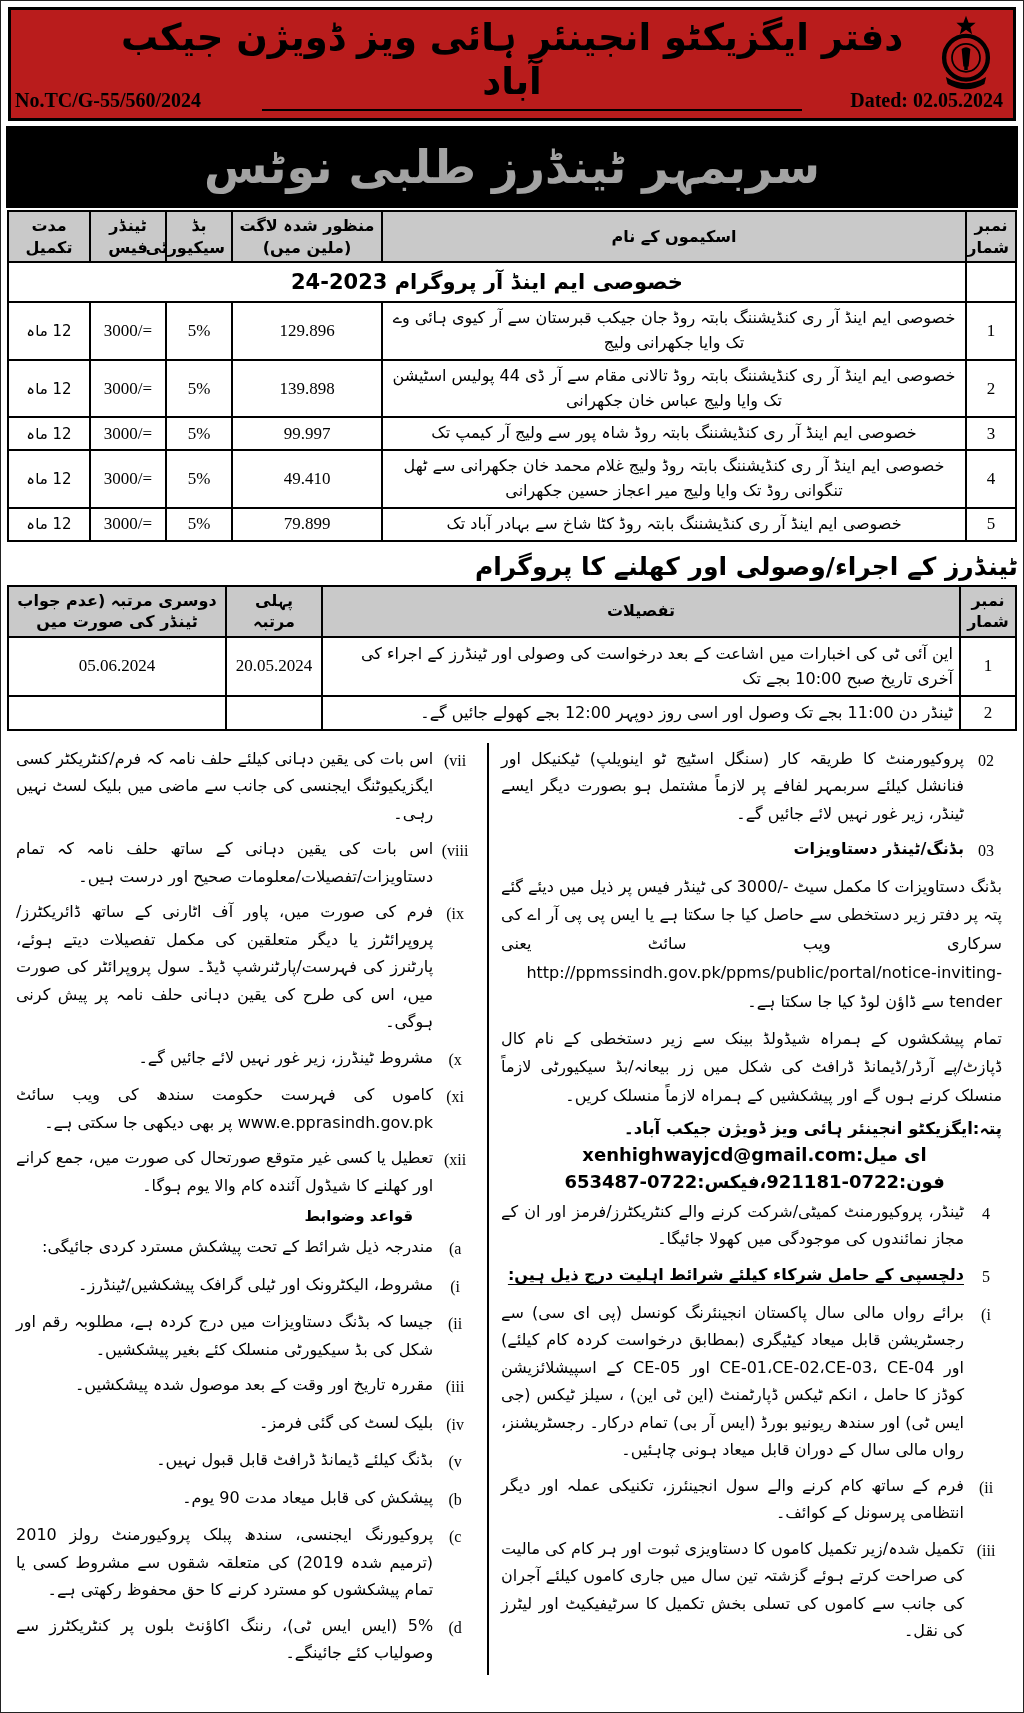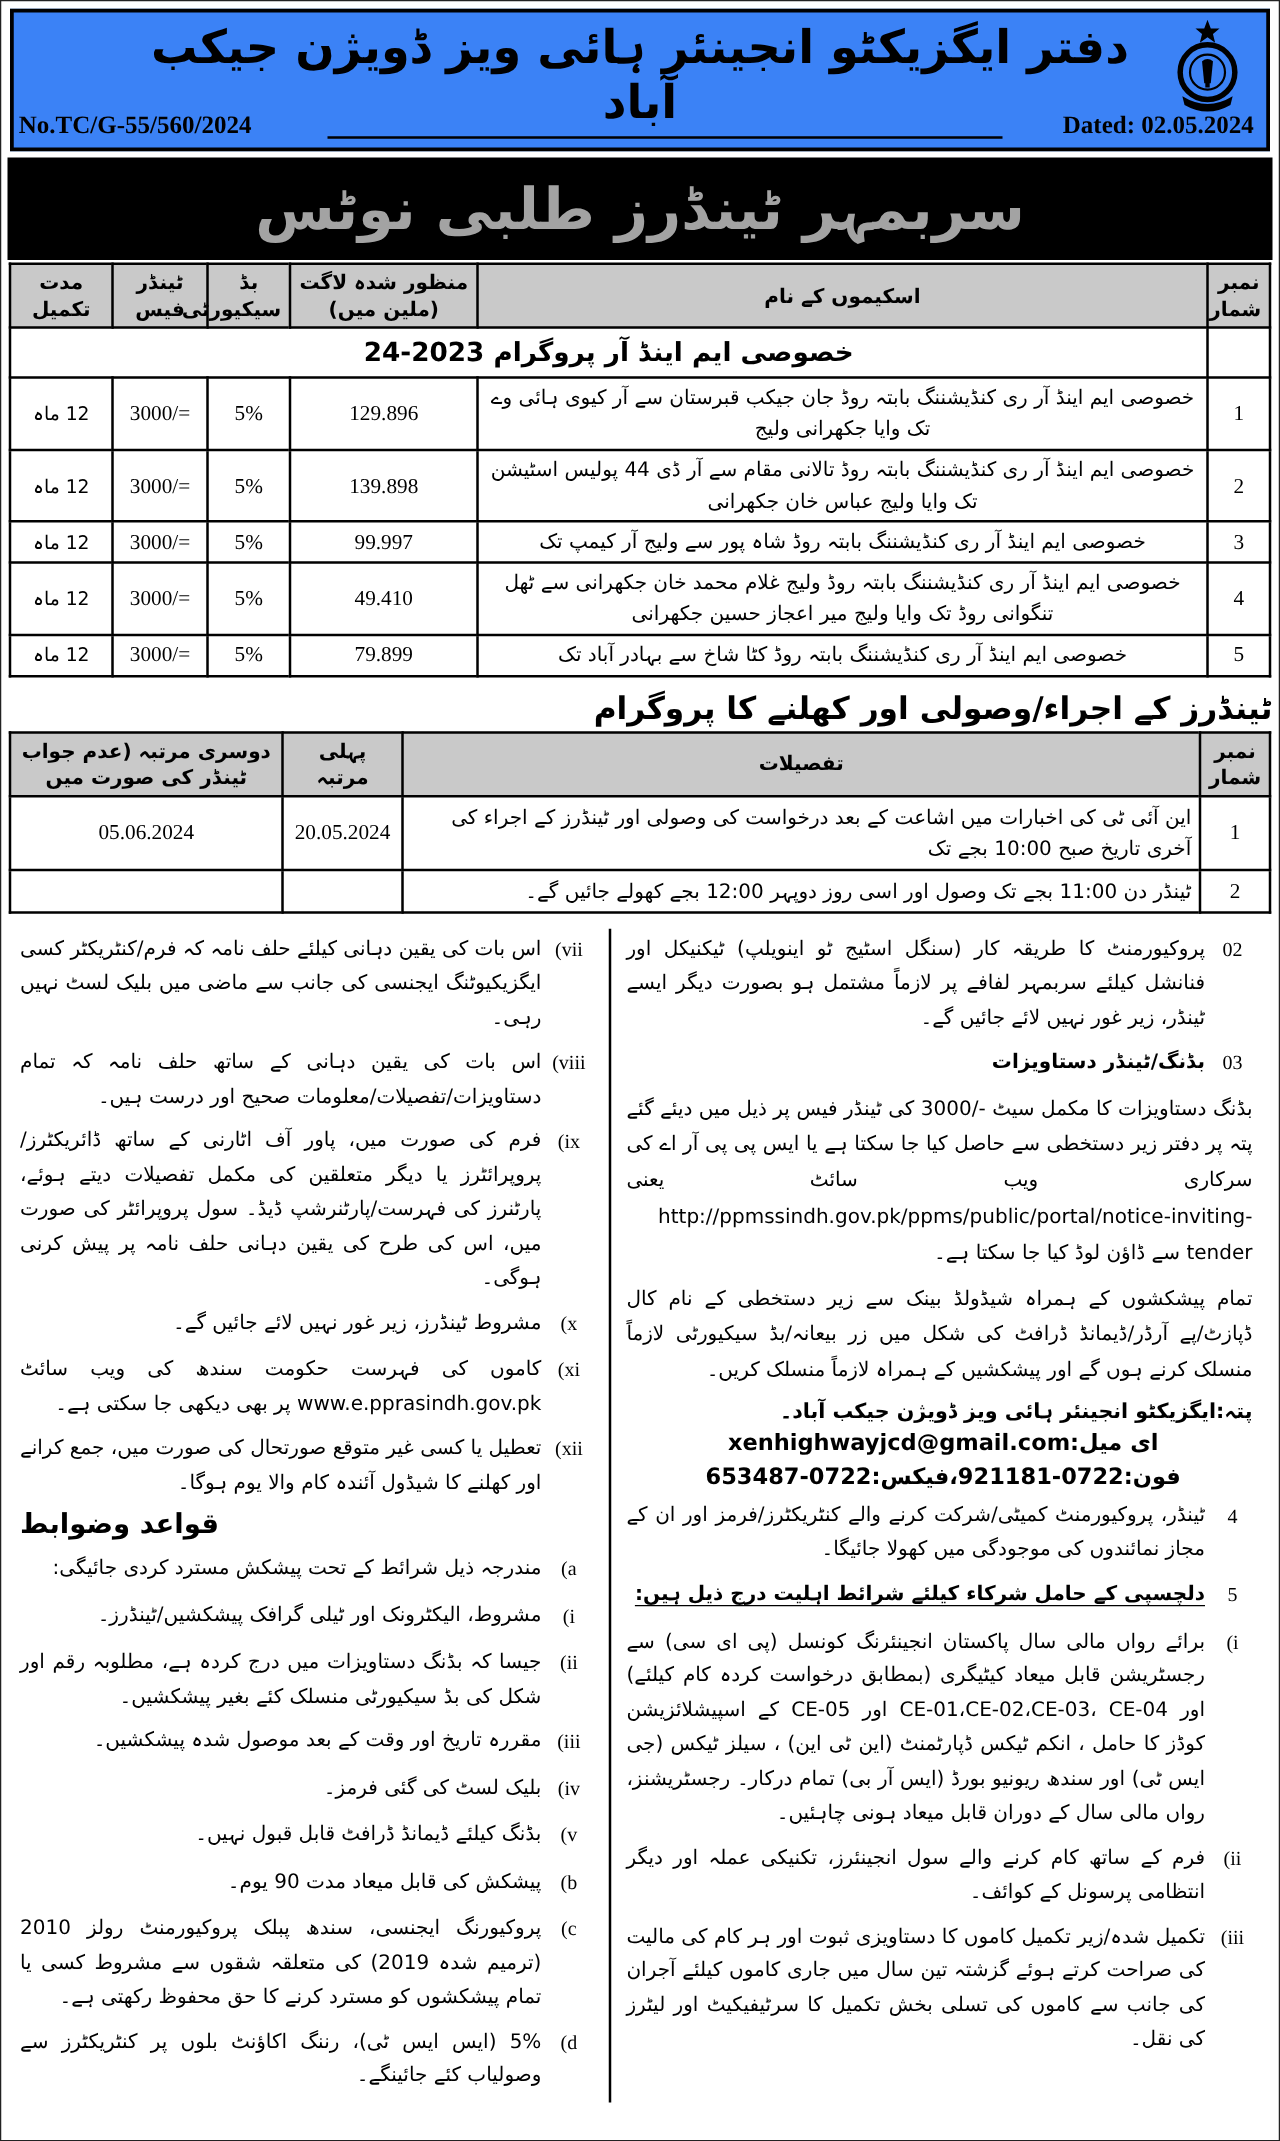--- a/index.html
+++ b/index.html
@@ -1,21 +1,21 @@
 <!DOCTYPE html>
 <html dir="rtl" lang="ur"><head>
 <meta charset="utf-8">
 <style>
   * { box-sizing: border-box; }
   html,body { margin:0; padding:0; background:#e8e8e8; }
   body { width:1024px; font-family:"DejaVu Sans", sans-serif; color:#000; }
   .page { width:1024px; min-height:1713px; background:#fff; padding:4px 5px 10px; border:1px solid #222; }
 
   
-  .header-box { position:relative; border:3px solid #000; height:114px; margin:2px 2px 0; background:#3b82f6;padding-left:40px; }
+  .header-box { position:relative; border:3px solid #000; height:114px; margin:2px 2px 0; background:#b91c1c;padding-left:40px; }
   .office-title { text-align:center; font-size:37px; font-weight:bold; padding:6px 100px 0 60px; line-height:1.2; }
   .title-underline { width:540px; height:2px; background:#000; margin:4px auto 0; }
   .ref-no { position:absolute; left:4px; bottom:6px; font-family:"Liberation Serif", serif; font-weight:bold; font-size:20px; direction:ltr; }
   .dated { position:absolute; right:10px; bottom:6px; font-family:"Liberation Serif", serif; font-weight:bold; font-size:20px; direction:ltr; }
   .logo { position:absolute; right:14px; top:4px; width:66px; height:84px; }
 
   
   .banner { background:#000; color:#a3a3a3; margin:5px 0 2px; height:82px; display:flex; align-items:center; justify-content:center; font-size:46px; font-weight:bold; letter-spacing:1px; }
 
   .intro { margin:6px 10px 4px; font-size:18px; line-height:1.8; text-align:justify; }
@@ -39,21 +39,21 @@
 
   .item { display:flex; margin-bottom:8px; font-size:16px; line-height:1.72; }
   .marker { flex:0 0 44px; text-align:center; direction:ltr; unicode-bidi:isolate; font-family:"Liberation Serif", serif; font-size:16px; padding-top:2px; }
   .txt { flex:1; text-align:justify; }
   .para { font-size:16px; line-height:1.8; text-align:justify; margin:0 6px 8px 0; }
   .bold { font-weight:bold; }
   .underlined { text-decoration:underline; text-underline-offset:4px; font-weight:bold; }
   .addr { font-weight:bold; font-size:16.5px; text-align:right; margin:2px 6px 6px 0; }
   .contact { font-weight:bold; font-size:18px; text-align:center; margin:2px 0 6px; }
 
-  .rules-heading { font-weight:bold; font-size:22px; text-align:left; margin:4px 64px 8px 0; }
+  .rules-heading { font-weight:bold; font-size:15px; text-align:right; margin:4px 64px 8px 0; }
 </style>
 </head>
 <body>
 
 <div class="page">
 
   <div class="header-box">
     <div class="office-title">دفتر ایگزیکٹو انجینئر ہائی ویز ڈویژن جیکب آباد</div>
     <div class="title-underline"></div>
     <span class="ref-no">No.TC/G-55/560/2024</span>

